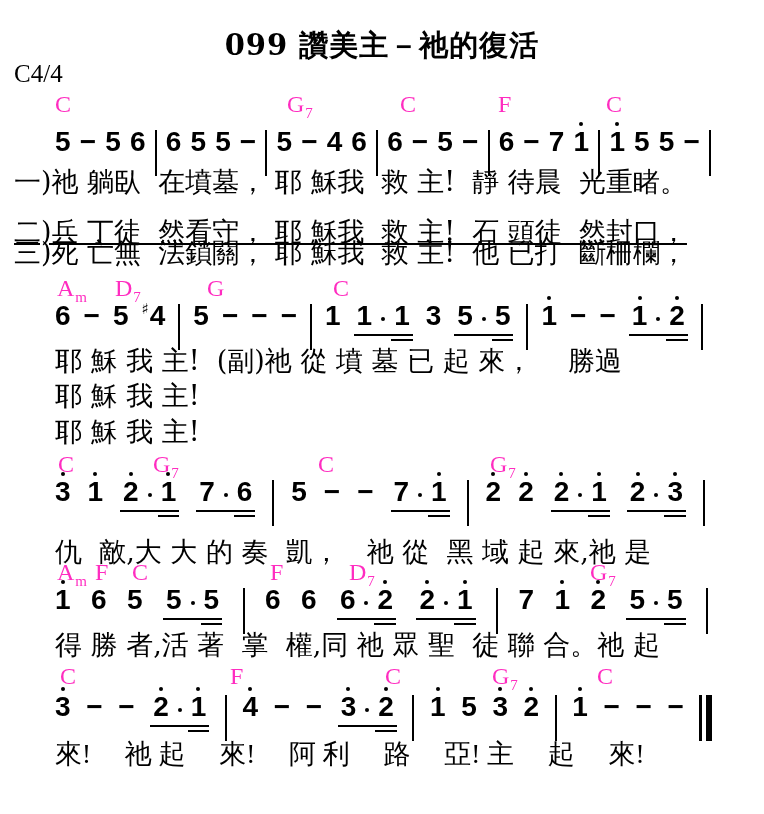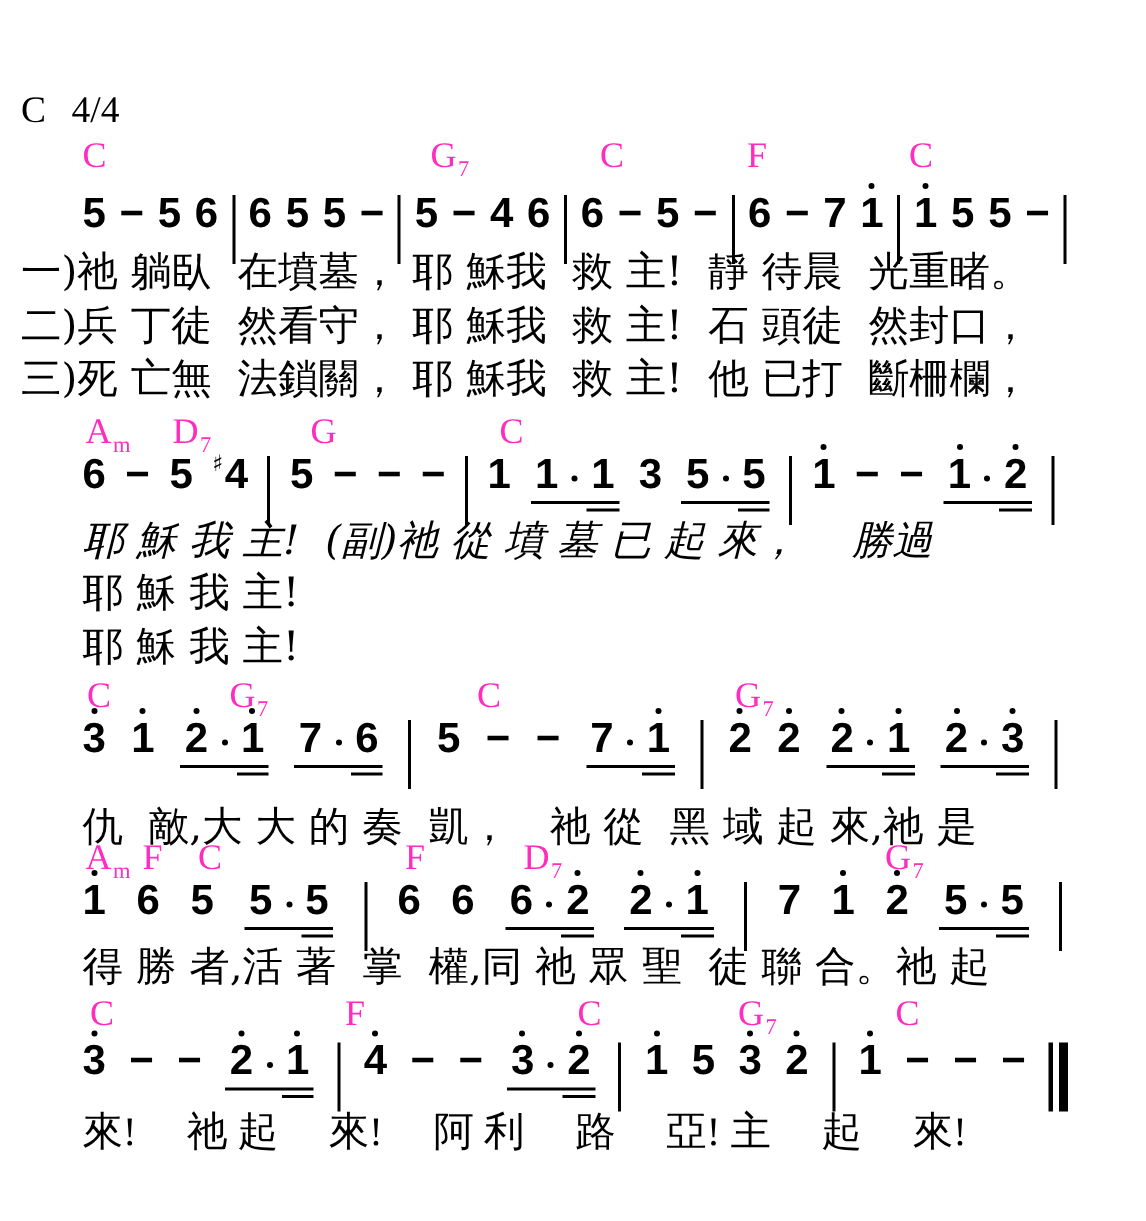--- a/index.html
+++ b/index.html
@@ -2,21 +2,21 @@
 <html><head>
 <meta charset="utf-8">
 <style>
   html,body{margin:0;padding:0;background:#ffffff;}
   .page{position:relative;width:764px;height:814px;background:#ffffff;overflow:hidden;
         font-family:"DejaVu Serif",serif;color:#000;}
   .title{position:absolute;top:26px;left:0;width:764px;text-align:center;
          font-weight:700;font-size:29px;letter-spacing:1px;white-space:pre;}
   .keysig{position:absolute;top:60px;left:14px;font-family:"Liberation Serif",serif;
           font-size:25px;line-height:1.1;}
-  .keysig .meter{margin-left:17px;font-family:Liberation Serif, serif;}
+  .keysig .meter{font-family:Liberation Serif, serif;}
   .chord-row{position:absolute;left:0;width:764px;height:26px;}
   .chord{position:absolute;top:0;color:var(--chord-color,#ff2cc0);
          font-family:"Liberation Serif",serif;font-size:24px;line-height:1;white-space:nowrap;}
   .chord sub{font-size:15px;vertical-align:baseline;position:relative;top:6px;left:1px;}
   .notes-row{position:absolute;height:50px;display:flex;justify-content:space-between;
              align-items:baseline;overflow:visible;}
   .tk{flex:0 0 auto;}
   .num{position:relative;display:inline-block;font-family:"Liberation Sans","DejaVu Sans",sans-serif;
        font-weight:700;font-size:28px;line-height:1;}
   .hi::before{content:'';position:absolute;top:-6px;left:50%;transform:translateX(-50%);
@@ -32,20 +32,21 @@
   .bar{width:2px;height:46px;background:#000;align-self:center;}
   .barfinal{display:flex;gap:4px;height:46px;align-self:center;align-items:stretch;}
   .bthin{width:2.5px;background:#000;}
   .bthick{width:6px;background:#000;}
   .lyric{position:absolute;font-size:27px;line-height:1.15;white-space:pre;letter-spacing:0;}
 </style>
 </head>
 <body>
 
 <div class="page" style="--chord-color: #ff2cc0;">
+  <div class="title">099 讚美主－祂的復活</div>
   <div class="keysig">
     <span>C</span><span class="meter">4/4</span>
   </div>
   <div id="score">
       <div class="chord-row" style="top: 92px;">
         <span class="chord" style="left: 55px;"><span>C</span></span>
         <span class="chord" style="left: 287px;"><span>G</span><sub>7</sub></span>
         <span class="chord" style="left: 400px;"><span>C</span></span>
         <span class="chord" style="left: 498px;"><span>F</span></span>
         <span class="chord" style="left: 606px;"><span>C</span></span>
@@ -76,21 +77,21 @@
         <span class="tk note"><span class="num">7</span></span>
         <span class="tk note"><span class="num hi">1</span></span>
         <span class="tk bar"></span>
         <span class="tk note"><span class="num hi">1</span></span>
         <span class="tk note"><span class="num">5</span></span>
         <span class="tk note"><span class="num">5</span></span>
         <span class="tk dash">−</span>
         <span class="tk bar"></span>
       </div>
       <div class="lyric" style="top: 166px; left: 14px;">一)祂 躺臥  在墳墓， 耶 穌我  救 主!  靜 待晨  光重睹。</div>
-      <div class="lyric" style="top: 202px; left: 14px;">二)兵 丁徒  然看守， 耶 穌我  救 主!  石 頭徒  然封口，</div>
+      <div class="lyric" style="top: 216px; left: 14px; text-decoration: underline;">二)兵 丁徒  然看守， 耶 穌我  救 主!  石 頭徒  然封口，</div>
       <div class="lyric" style="top: 237px; left: 14px;">三)死 亡無  法鎖關， 耶 穌我  救 主!  他 已打  斷柵欄，</div>
       <div class="chord-row" style="top: 276px;">
         <span class="chord" style="left: 57px;"><span>A</span><sub>m</sub></span>
         <span class="chord" style="left: 115px;"><span>D</span><sub>7</sub></span>
         <span class="chord" style="left: 207px;"><span>G</span></span>
         <span class="chord" style="left: 333px;"><span>C</span></span>
       </div>
       <div class="notes-row" style="top: 302px; left: 55px; width: 648px;">
         <span class="tk note"><span class="num">6</span></span>
         <span class="tk dash">−</span>
@@ -118,21 +119,21 @@
         <span class="tk note"><span class="num hi">1</span></span>
         <span class="tk dash">−</span>
         <span class="tk dash">−</span>
         <span class="tk grp">
           <span class="num hi">1</span>
           <span class="ddot"></span>
           <span class="num hi u2">2</span>
         </span>
         <span class="tk bar"></span>
       </div>
-      <div class="lyric" style="top: 345px; left: 55px; font-style: italic;">耶 穌 我 主!  (副)祂 從 墳 墓 已 起 來，　 勝過</div>
+      <div class="lyric" style="top: 345px; left: 55px;">耶 穌 我 主!  (副)祂 從 墳 墓 已 起 來，　 勝過</div>
       <div class="lyric" style="top: 380px; left: 55px;">耶 穌 我 主!</div>
       <div class="lyric" style="top: 416px; left: 55px;">耶 穌 我 主!</div>
       <div class="chord-row" style="top: 452px;">
         <span class="chord" style="left: 58px;"><span>C</span></span>
         <span class="chord" style="left: 153px;"><span>G</span><sub>7</sub></span>
         <span class="chord" style="left: 318px;"><span>C</span></span>
         <span class="chord" style="left: 490px;"><span>G</span><sub>7</sub></span>
       </div>
       <div class="notes-row" style="top: 478px; left: 55px; width: 650px;">
         <span class="tk note"><span class="num hi">3</span></span>

